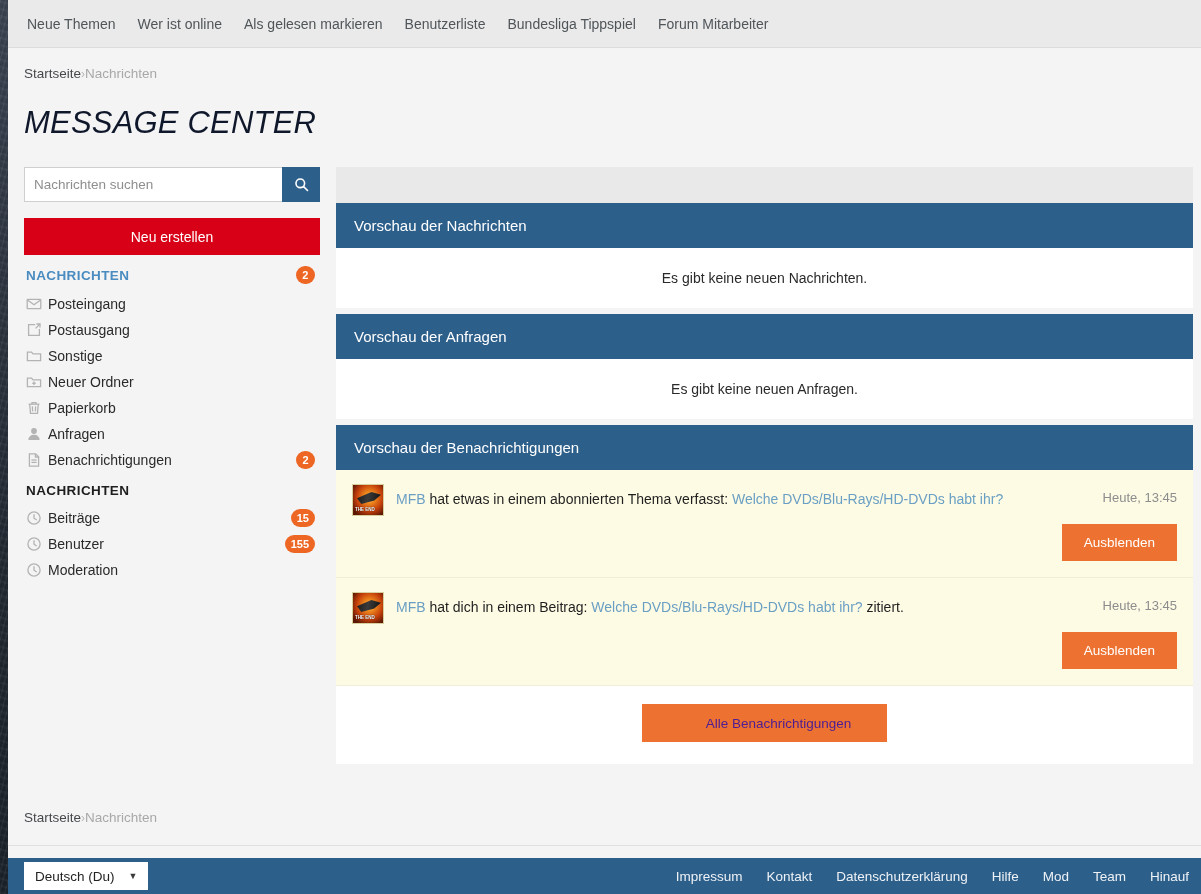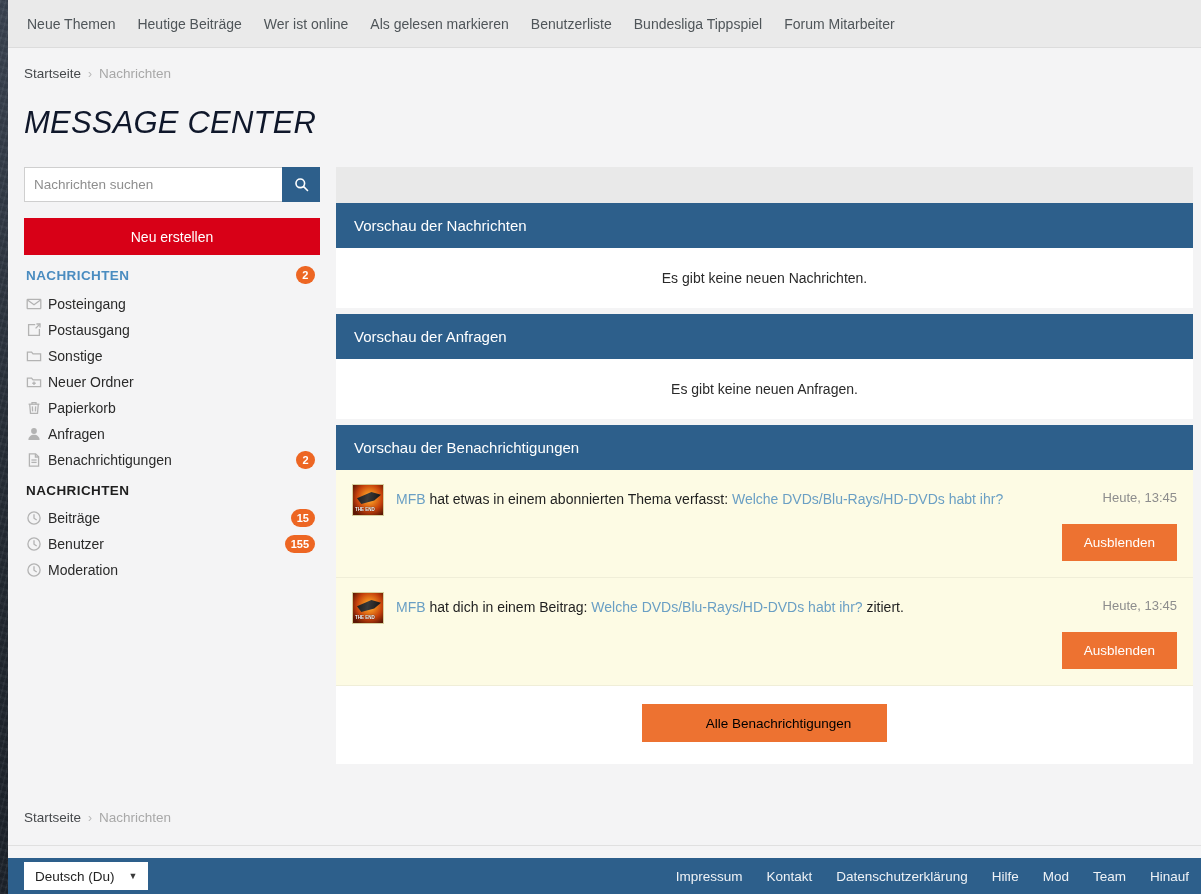--- a/index.html
+++ b/index.html
@@ -46,21 +46,20 @@
     cursor: pointer;
   }
 
   
   .breadcrumb {
     padding: 18px 0 0 16px;
     font-size: 13.5px;
     color: #b4b4b4;
     display: flex;
     align-items: center;
-    gap: 7px;
   }
   .breadcrumb .crumb-link { color: #46494c; cursor: pointer; }
   .breadcrumb .crumb-sep { color: #b9b9b9; font-size: 12px; }
   .breadcrumb .crumb-current { color: #a8a8a8; }
 
   
   #page-title {
     font-size: 31px;
     font-style: italic;
     font-weight: 400;
@@ -237,21 +236,21 @@
     height: 37px;
     cursor: pointer;
   }
   .notif-footer {
     background: #fff;
     text-align: center;
     padding: 18px 0 22px 0;
   }
   .btn-all {
     background: #ed7231;
-    color: #000000;
+    color: #4c1d95;
     border: none;
     font-size: 13.5px;
     font-family: "Liberation Sans", sans-serif;
     width: 245px;
     height: 38px;
     cursor: pointer;
     padding-left: 28px;
   }
 
   
@@ -305,21 +304,20 @@
 </style>
 </head>
 <body>
 
 <div id="page-bg"></div>
 
 <div id="page">
 
   <div id="topnav">
     <div class="nav-item">Neue Themen</div>
-    <div class="nav-item">Heutige Beiträge</div>
     <div class="nav-item">Wer ist online</div>
     <div class="nav-item">Als gelesen markieren</div>
     <div class="nav-item">Benutzerliste</div>
     <div class="nav-item">Bundesliga Tippspiel</div>
     <div class="nav-item">Forum Mitarbeiter</div>
   </div>
 
   <div class="breadcrumb">
     <span class="crumb-link">Startseite</span>
     <span class="crumb-sep">›</span>

